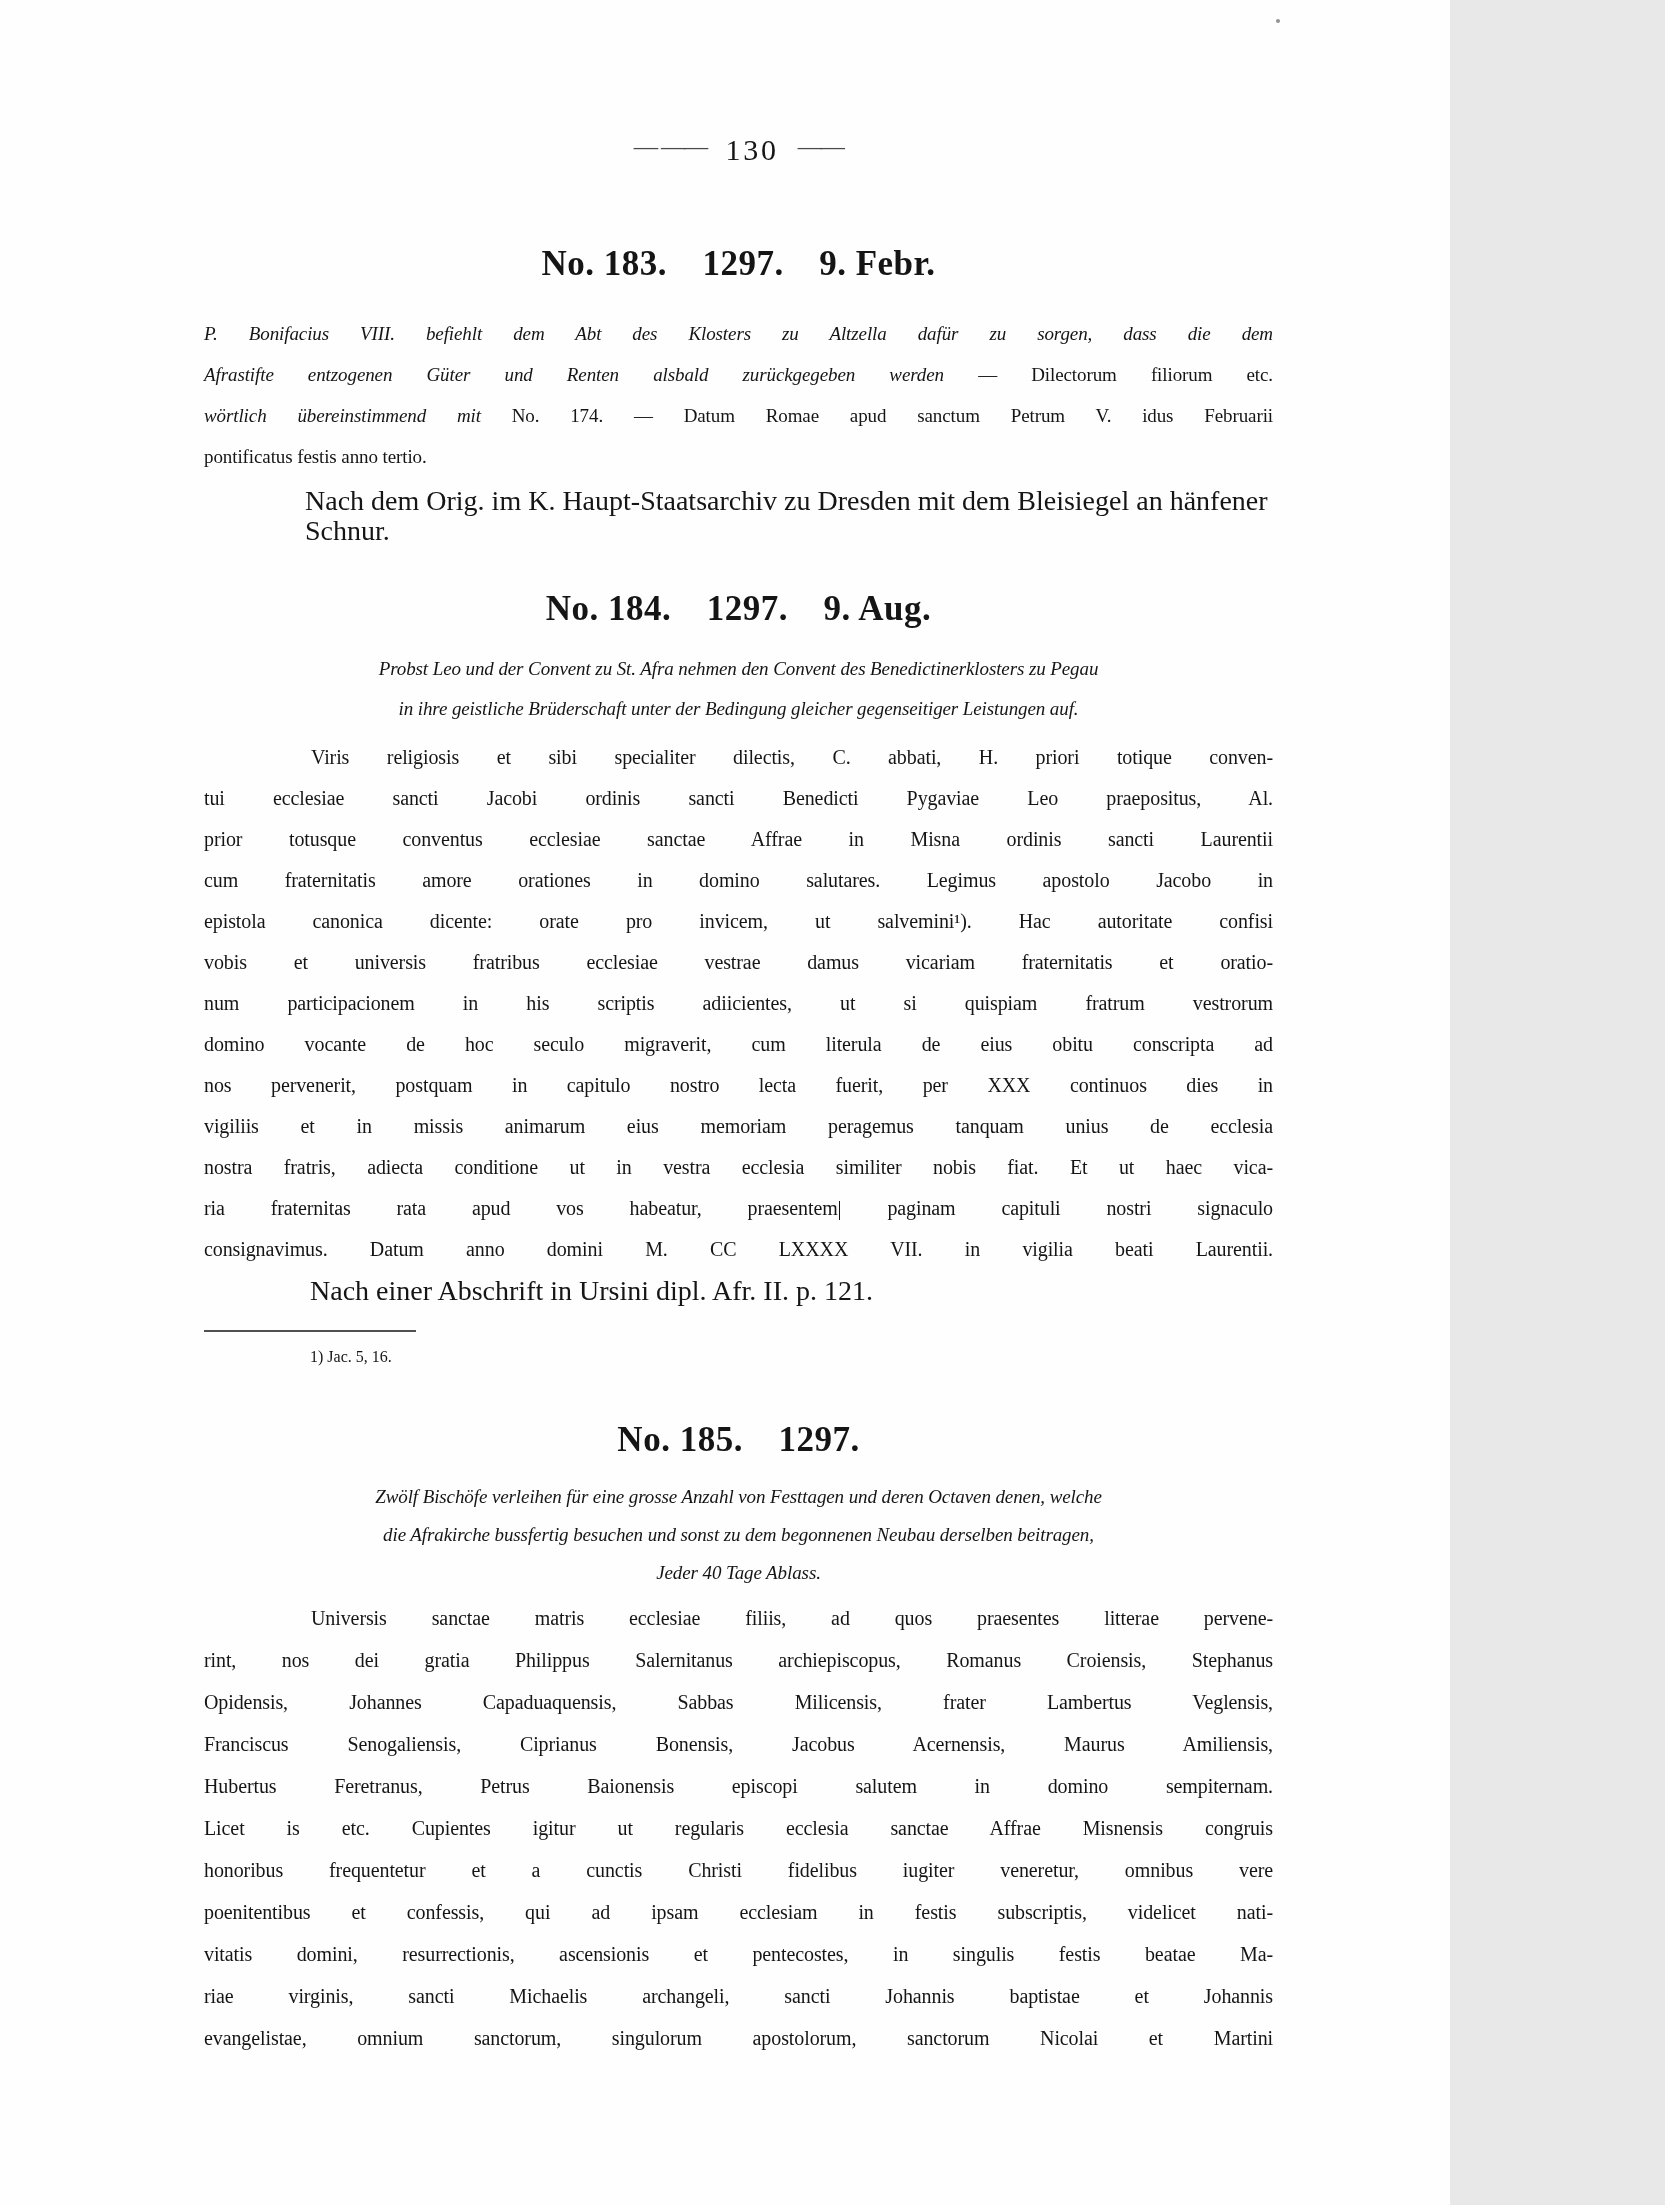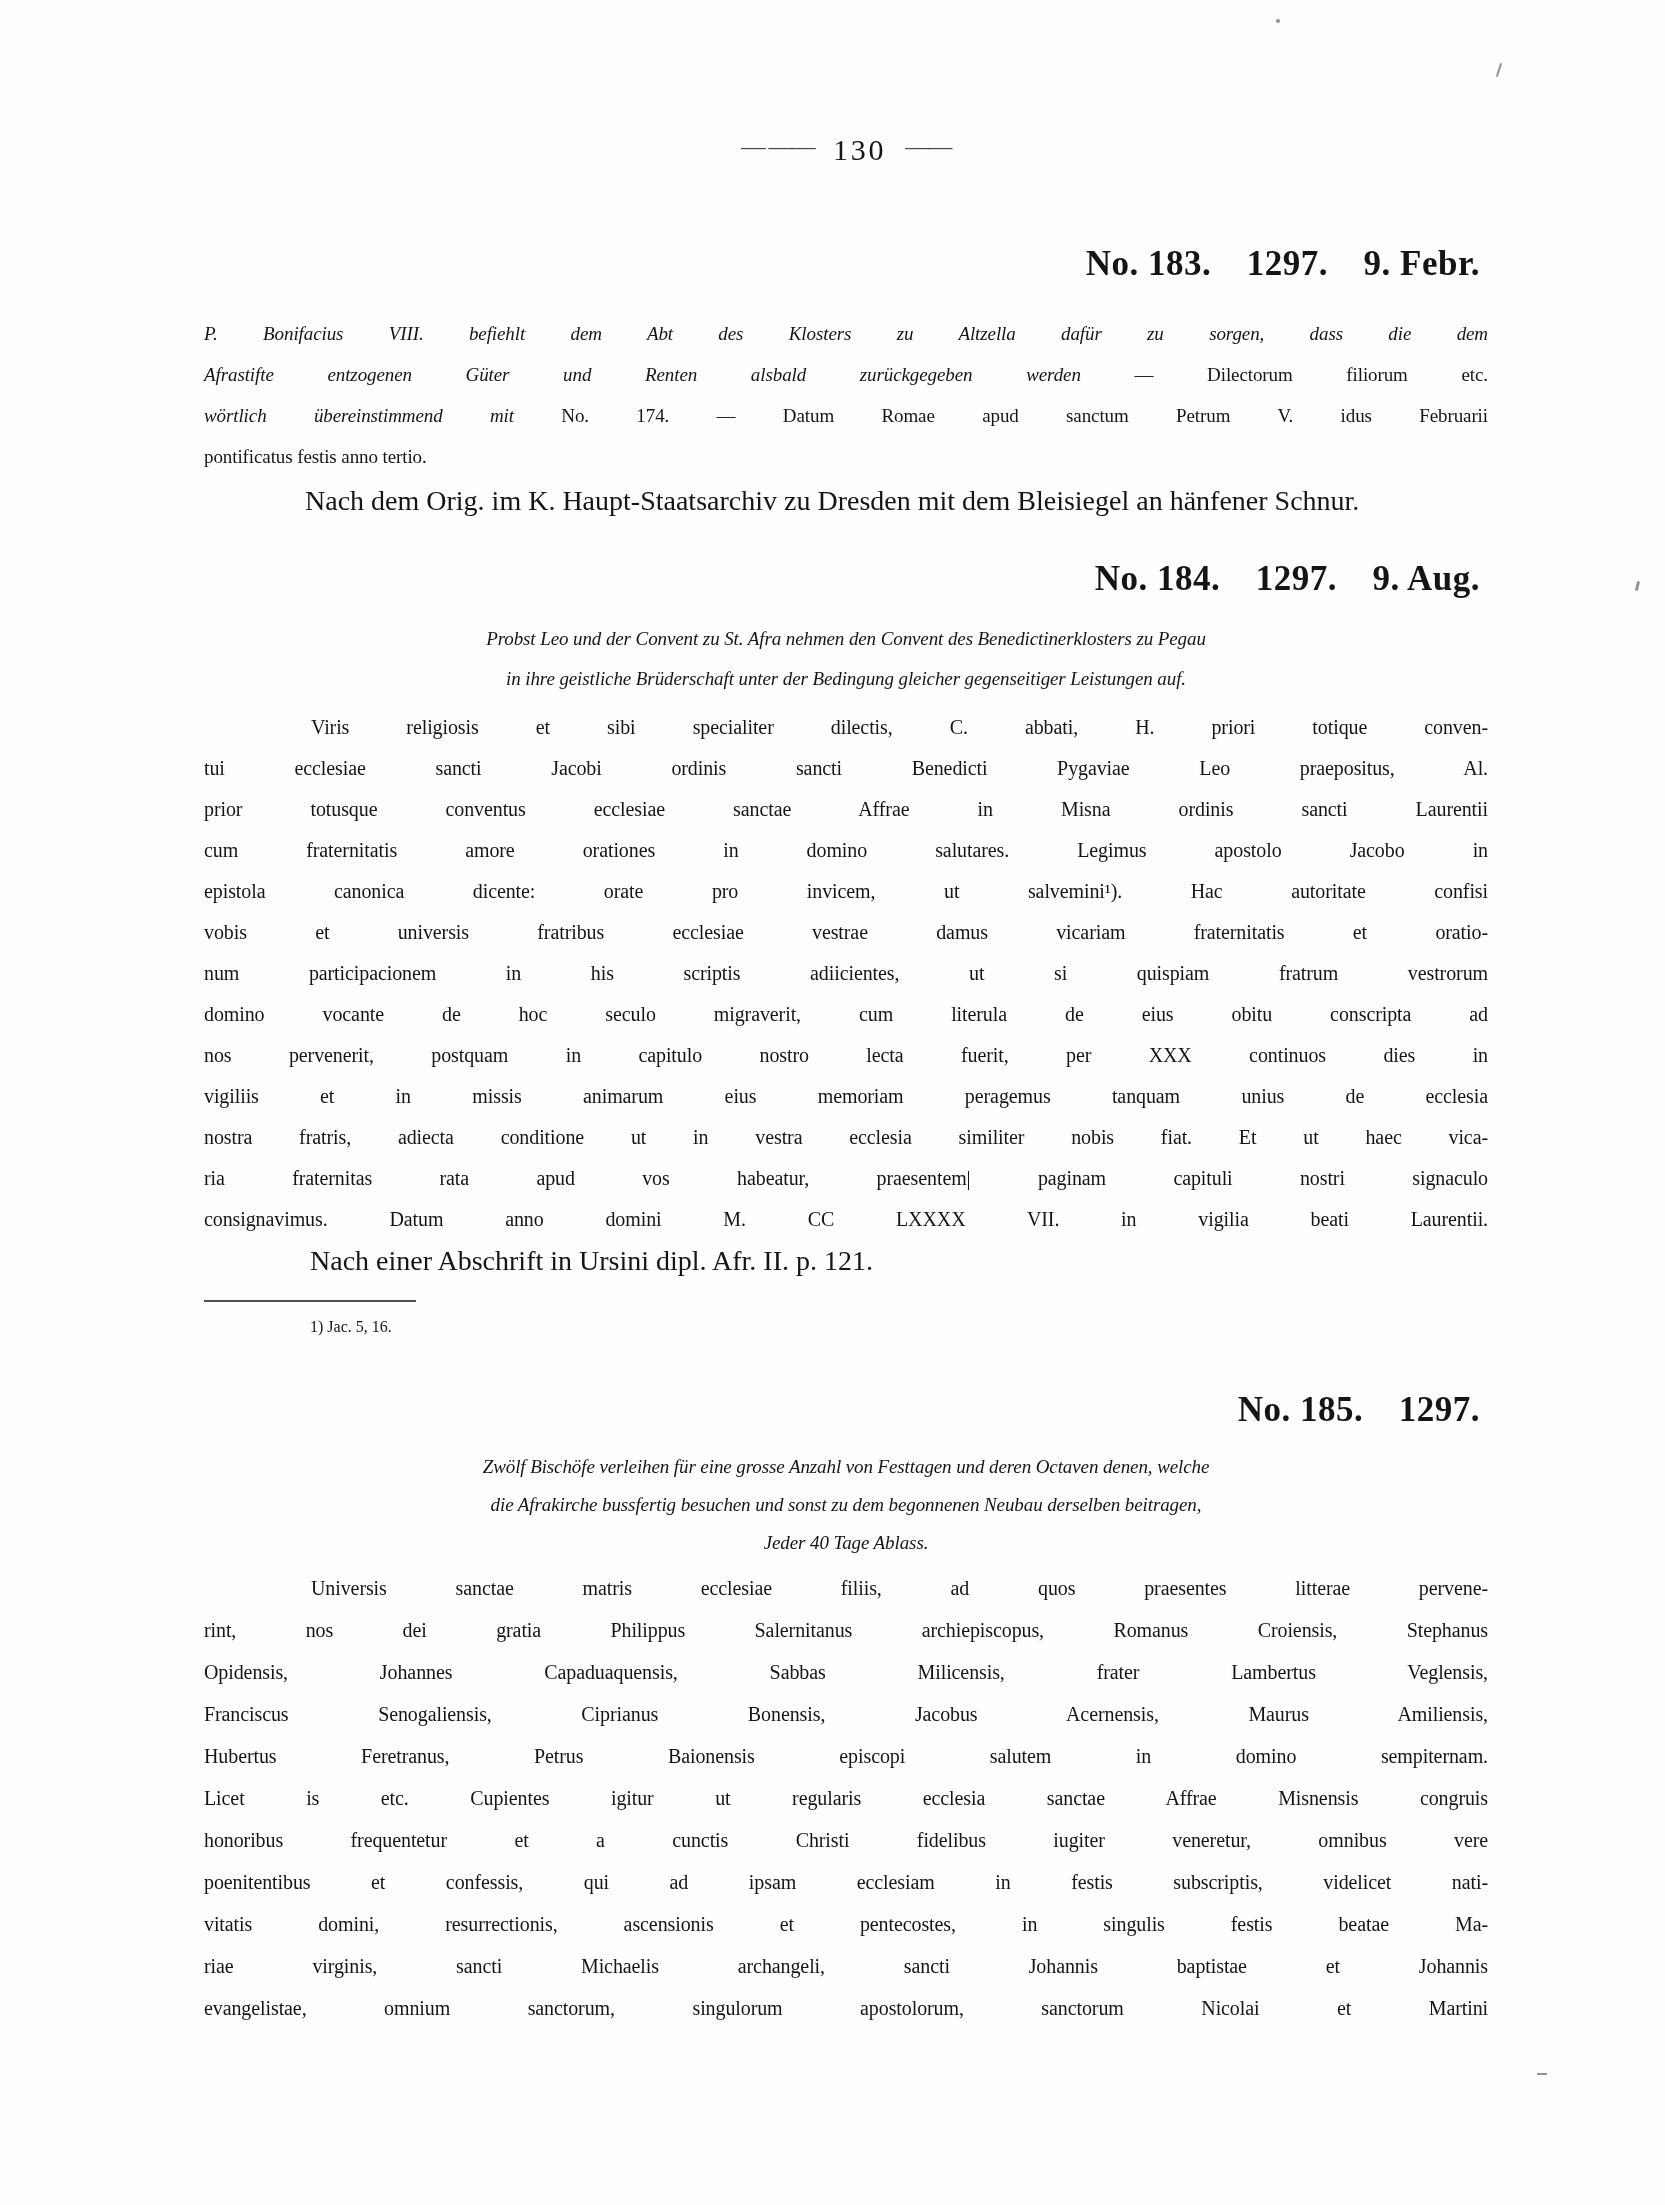--- a/index.html
+++ b/index.html
@@ -8,21 +8,21 @@
     background: #e8e8e8;
   }
   body {
     width: 1665px;
     height: 2205px;
     font-family: "Liberation Serif", "DejaVu Serif", serif;
     color: #151515;
   }
   .page {
     position: relative;
-    width: 1665px;
+    width: 1450px;
     height: 2205px;
     box-sizing: border-box;
     background: #fefefe;
     padding: 134px 177px 0 204px;
     overflow: hidden;
   }
 
   
   .page-header {
     text-align: center;
@@ -36,25 +36,25 @@
     color: #2b2b2b;
     opacity: 0.85;
     letter-spacing: -1.6px;
     position: relative;
     top: -4.8px;
     margin: 0 19px;
   }
 
   
   .entry-heading {
-    margin: 8px;
+    margin: 0;
     font-size: 35px;
     line-height: 38px;
     font-weight: 700;
-    text-align: right;
+    text-align: center;
     letter-spacing: 0.5px;
     white-space: nowrap;
   }
   .entry-183 .entry-heading { margin-top: 77px; }
   .entry-184 .entry-heading { margin-top: 44px; }
   .entry-185 .entry-heading { margin-top: 50px; }
 
   
   .summary {
     font-size: 19px;

